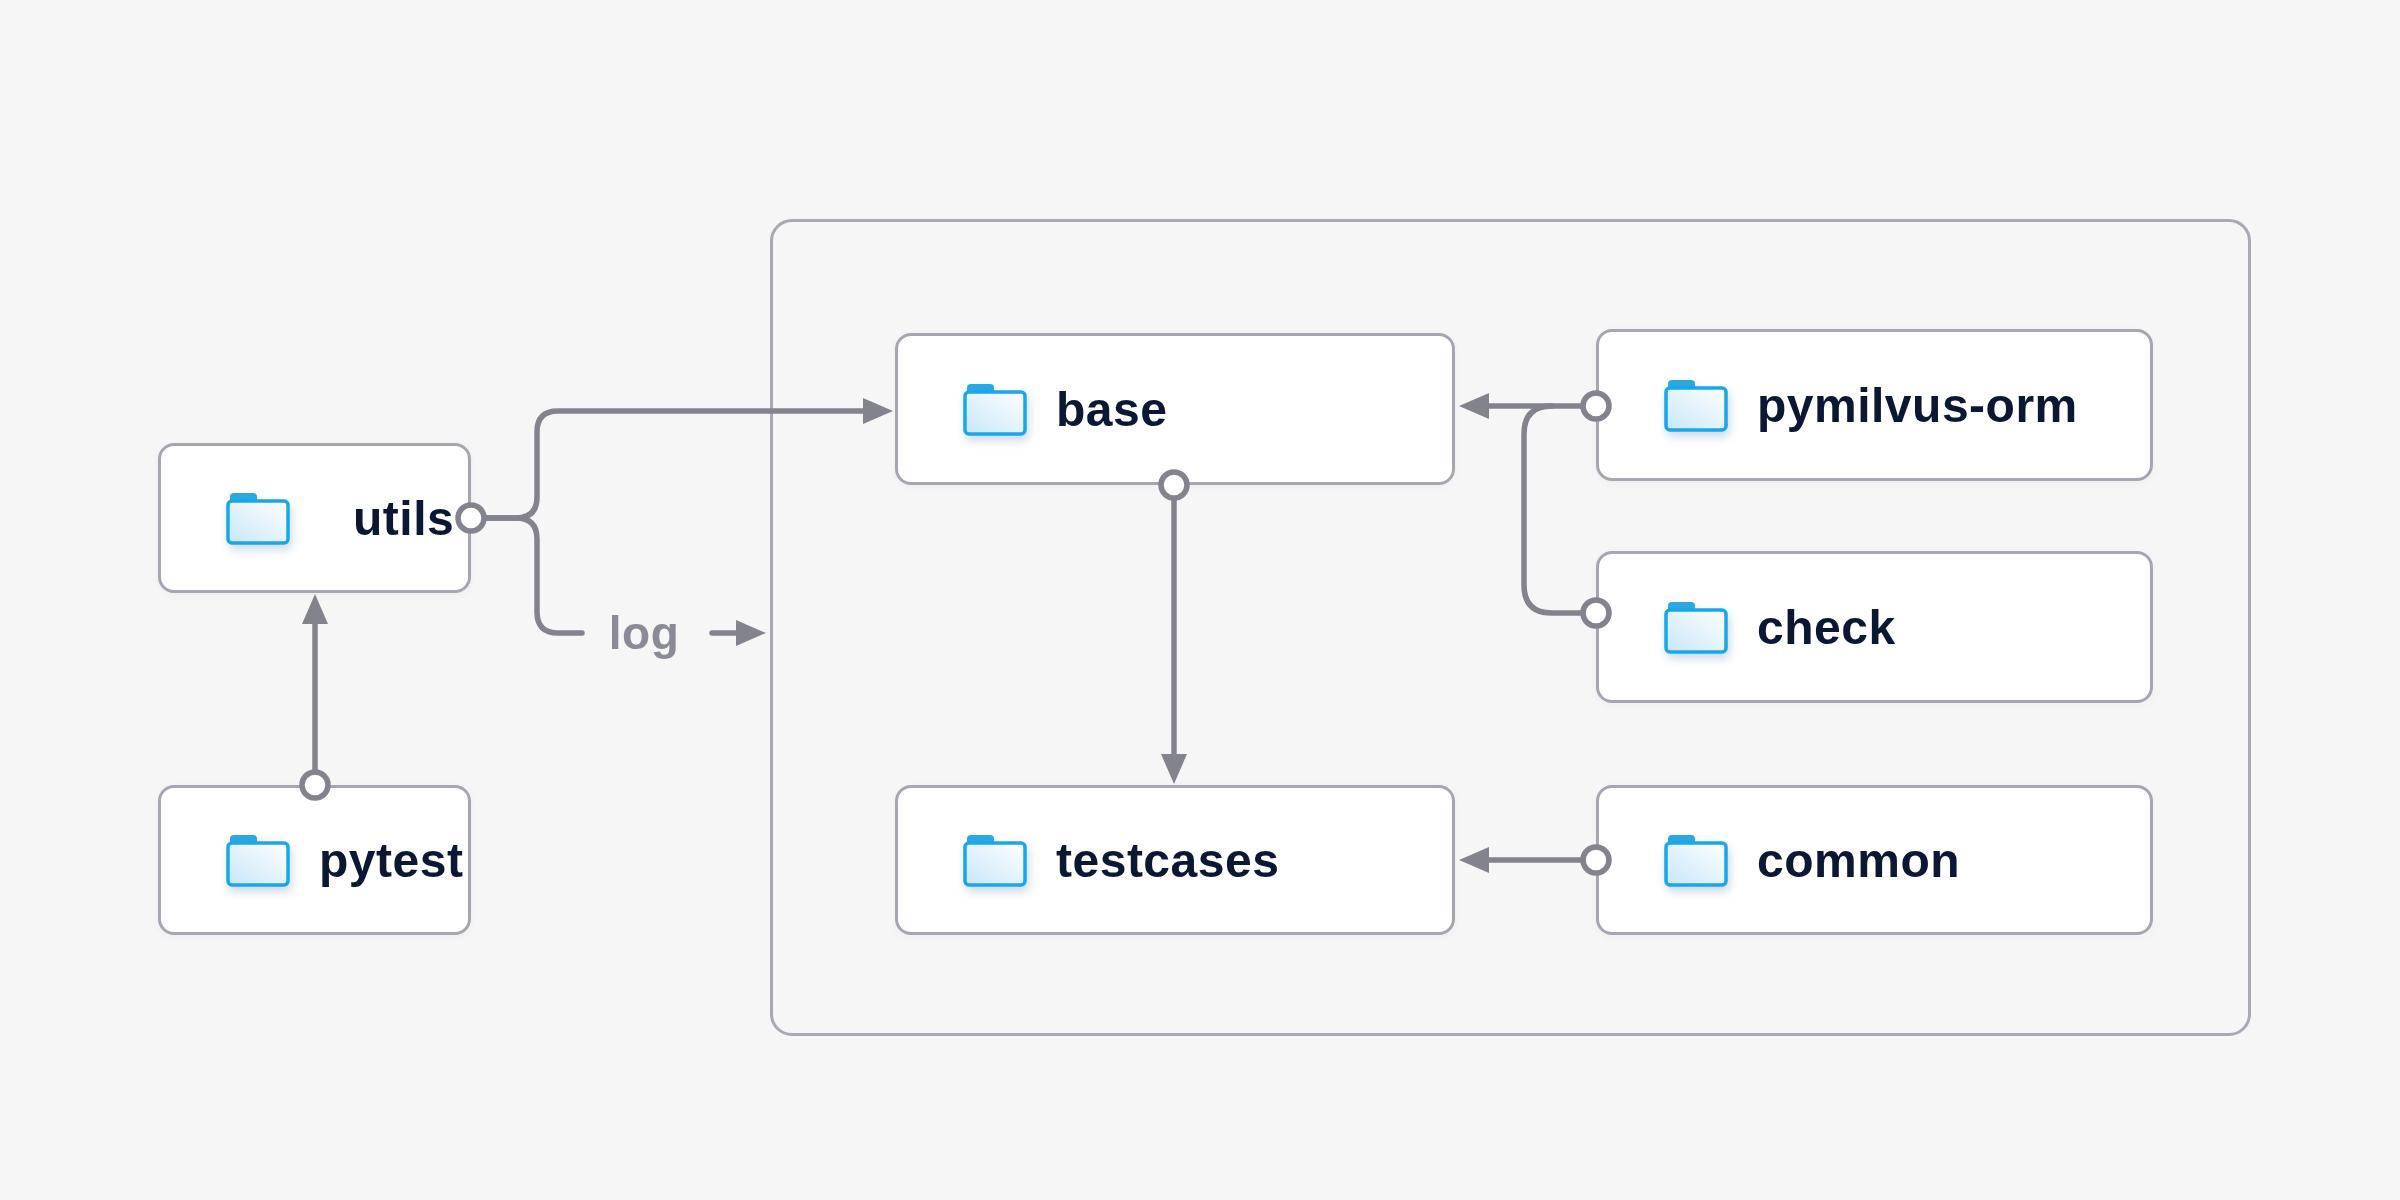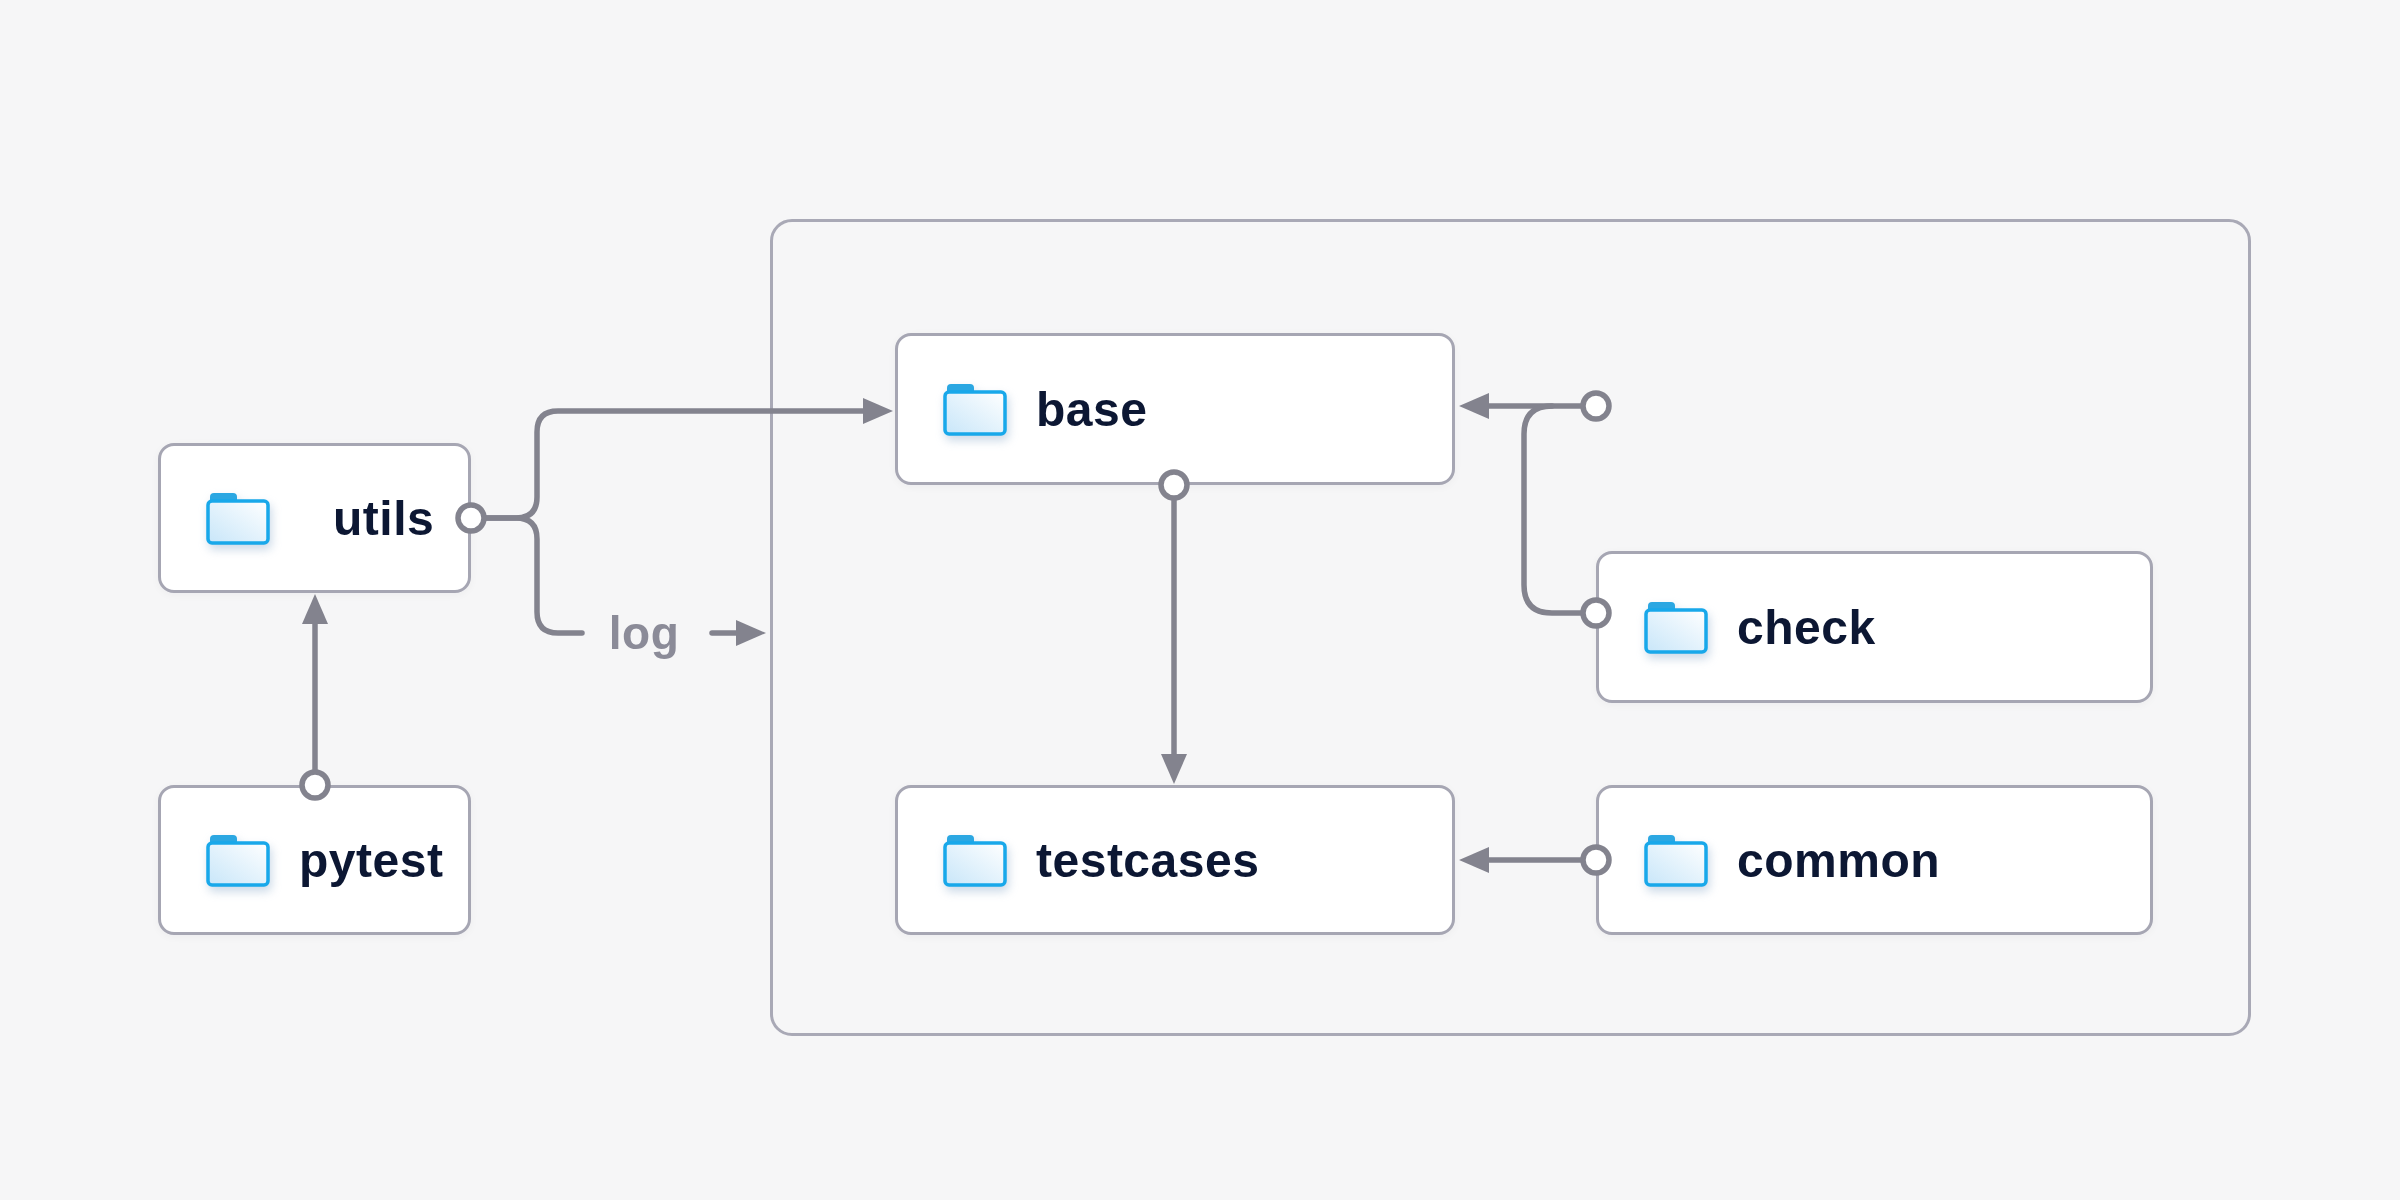--- a/index.html
+++ b/index.html
@@ -45,21 +45,21 @@
     color: #101b38;
     letter-spacing: 0.5px;
   }
   .node {
     position: absolute;
     background: #ffffff;
     border: 3px solid #a6a6b3;
     border-radius: 16px;
     display: flex;
     align-items: center;
-    padding-left: 44px;
+    padding-left: 64px;
     box-sizing: border-box;
     box-shadow: 0 2px 8px rgba(20,30,60,0.04);
     z-index: 1;
   }
   .node-label {
     font-size: 48px;
     font-weight: 700;
     color: #0c1733;
     letter-spacing: 0.5px;
     margin-left: 28px;
@@ -170,20 +170,27 @@
   </div>
 
   <div class="node n-base">
     <svg class="folder-icon" viewBox="0 0 66 56" width="66" height="56">
       <rect x="5" y="3" width="27" height="17" rx="4" fill="#2ba7e2"></rect>
       <rect x="3" y="11" width="60" height="42" rx="4" fill="url(#folderGrad)" stroke="#18a8ea" stroke-width="3.5"></rect>
     </svg>
     <span class="node-label">base</span>
   </div>
 
+  <div class="node n-pymilvus">
+    <svg class="folder-icon" viewBox="0 0 66 56" width="66" height="56">
+      <rect x="5" y="3" width="27" height="17" rx="4" fill="#2ba7e2"></rect>
+      <rect x="3" y="11" width="60" height="42" rx="4" fill="url(#folderGrad)" stroke="#18a8ea" stroke-width="3.5"></rect>
+    </svg>
+    <span class="node-label">pymilvus-orm</span>
+  </div>
 
   <div class="node n-check">
     <svg class="folder-icon" viewBox="0 0 66 56" width="66" height="56">
       <rect x="5" y="3" width="27" height="17" rx="4" fill="#2ba7e2"></rect>
       <rect x="3" y="11" width="60" height="42" rx="4" fill="url(#folderGrad)" stroke="#18a8ea" stroke-width="3.5"></rect>
     </svg>
     <span class="node-label">check</span>
   </div>
 
   <div class="node n-testcases">

